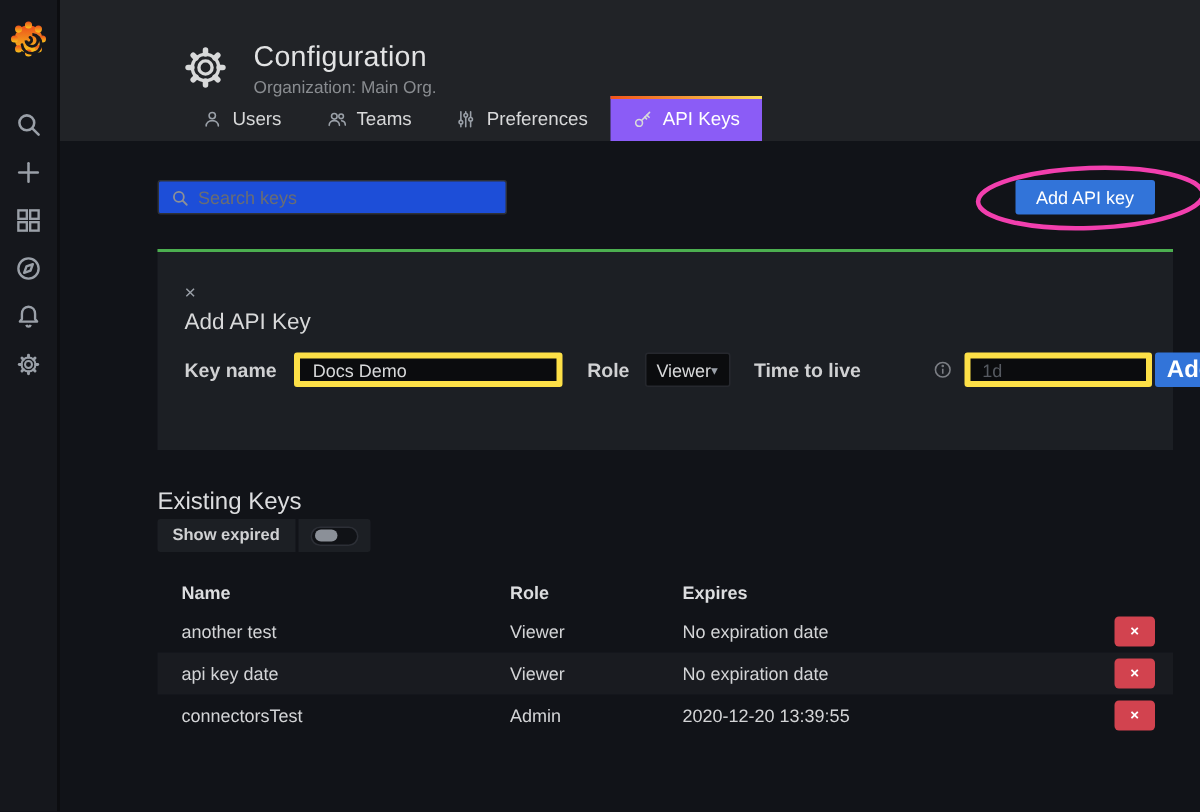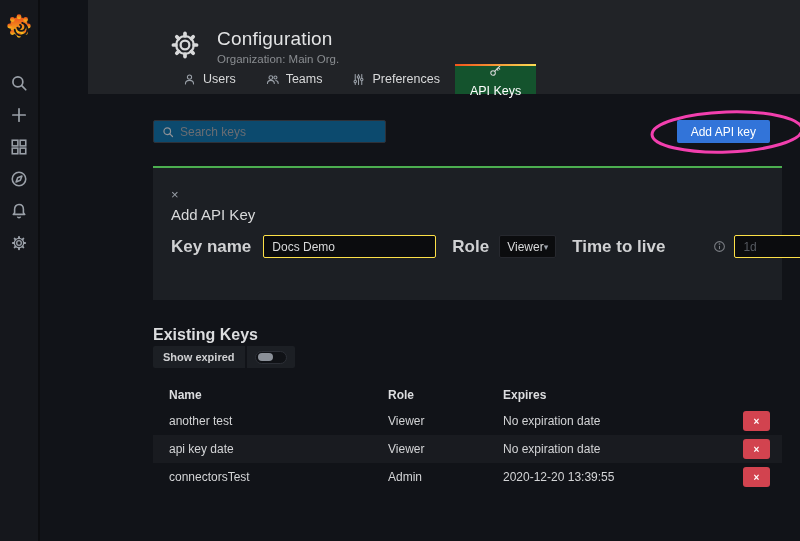--- a/index.html
+++ b/index.html
@@ -2,21 +2,21 @@
 <html><head>
 <meta charset="utf-8">
 <style>
   * { margin:0; padding:0; box-sizing:border-box; }
   html,body { width:800px; height:541px; }
   body {
     font-family:"Liberation Sans", sans-serif;
     background:#111318; color:#d8d9da; overflow:hidden;
     -webkit-font-smoothing:antialiased;
   }
-  .app { display:flex; width:800px; height:541px;gap:48px; }
+  .app { display:flex; width:800px; height:541px; }
 
   
   .sidebar {
     width:40px; flex:0 0 40px; background:#15171c;
     border-right:2px solid #0c0d10; display:flex; flex-direction:column; align-items:center;
   }
   .logo-box { width:40px; height:52px; display:flex; align-items:center; justify-content:center; cursor:pointer; }
   .side-icons { display:flex; flex-direction:column; gap:14px; margin-top:22px; color:#9aa0a8; }
   .side-icon { width:18px; height:18px; cursor:pointer; }
   .side-icon svg { width:18px; height:18px; display:block; }
@@ -28,34 +28,34 @@
   .header-gear { width:34px; height:34px; color:#d8d9da; }
   .page-title { font-size:19px; font-weight:500; color:#e2e3e4; letter-spacing:.2px; }
   .page-subtitle { font-size:11.5px; color:#898c90; margin-top:3px; }
   .tabbar { display:flex; padding-left:80px; margin-top:0; height:30px; align-items:stretch; }
   .tab {
     display:flex; align-items:center; gap:7px; padding:0 15px;
     font-size:12.5px; color:#d8d9da; cursor:pointer; position:relative;
   }
   .tab .tab-icon { width:13px; height:13px; color:#9aa0a8; display:block; }
   .tab .tab-icon svg { width:13px; height:13px; display:block; }
-  .tab.active { background:#14532d; color:#ffffff;flex-direction:column; }
+  .tab.active { background:#8b5cf6; color:#ffffff; }
   .tab.active .tab-icon { color:#d8d9da; }
   .tab.active::before {
     content:""; position:absolute; top:0; left:0; right:0; height:2px;
     background:linear-gradient(90deg,#f2541b 0%,#f5a53d 60%,#fadc55 100%);
   }
 
   
   .content { flex:1; background:#111318; padding:26px 18px 0 65px; min-width:0; }
 
   .toolbar { display:flex; justify-content:space-between; align-items:center; height:23px; }
   .search-box {
     position:relative; width:233px; height:23px;
-    background:#0c4a6e; border:1px solid #2e3138; border-radius:2px;
+    background:#1d4ed8; border:1px solid #2e3138; border-radius:2px;
     display:flex; align-items:center;
   }
   .search-box .search-glyph { width:12px; height:12px; color:#8e9196; margin:0 6px 0 8px; }
   .search-box .search-glyph svg { width:12px; height:12px; display:block; }
   .search-box input {
     flex:1; background:transparent; border:none; outline:none;
     color:#d8d9da; font-size:12px; font-family:inherit; height:100%;
   }
   .search-box input::placeholder { color:#6a6d73; }
 
@@ -68,23 +68,23 @@
   .annotation-ellipse { position:absolute; left:-30px; top:-13px; pointer-events:none; overflow:visible; }
 
   
   .panel {
     margin-top:23px; background:#1c1f24; border-top:2px solid #4caf50;
     padding:22px 18px 42px 18px;
   }
   .panel-close { font-size:13px; color:#9aa0a8; width:12px; line-height:10px; cursor:pointer; }
   .panel-title { font-size:15px; color:#d8d9da; font-weight:400; margin:6px 0 12px 0; }
   .form-row { display:flex; align-items:center; height:23px; }
-  .form-label { font-size:17px; font-weight:700; color:#d0d1d3; white-space:nowrap; }
+  .form-label { font-size:13px; font-weight:700; color:#d0d1d3; white-space:nowrap; }
   .gf-input {
-    background:#0b0c0e; border:1px solid #fde047; border-radius:2px;
+    background:#0b0c0e; border:4px solid #fde047; border-radius:2px;
     color:#d8d9da; font-size:12px; font-family:inherit; height:23px; padding:0 8px; outline:none;
   }
   .gf-input::placeholder { color:#565a61; }
   .keyname-input { width:193px; margin-left:12px; margin-right:16px; }
   .role-select {
     margin-left:10px; margin-right:16px; height:23px; width:60px;
     background:#0b0c0e; border:1px solid #26282e; border-radius:2px;
     display:flex; align-items:center; justify-content:space-between;
     padding:0 7px; font-size:12px; color:#d8d9da; cursor:pointer;
   }
@@ -92,21 +92,21 @@
   .info-icon { width:13px; height:13px; color:#7b7e84; margin-left:48px; margin-right:8px; }
   .info-icon svg { width:13px; height:13px; display:block; }
   .ttl-input { width:125px; }
   .btn-small {
     background:#3274d9; color:#fff; border:none; border-radius:2px;
     font-size:16px; font-weight:700; font-family:inherit;
     height:23px; padding:0 8px; margin-left:2px; cursor:pointer;
   }
 
   
-  .section-title { margin-top:26px; font-size:16px; font-weight:700; color:#dcdddf; }
+  .section-title { margin-top:26px; font-size:16px; font-weight:400; color:#dcdddf; }
   .expired-row { display:flex; margin-top:2px; height:22px; }
   .expired-label {
     background:#1c1f24; font-size:11px; font-weight:700; color:#d0d1d3;
     display:flex; align-items:center; padding:0 10px; border-radius:2px 0 0 2px;
   }
   .toggle-box { background:#1c1f24; display:flex; align-items:center; padding:0 8px; margin-left:2px; border-radius:0 2px 2px 0; cursor:pointer; }
   .toggle-pill { width:32px; height:13px; background:#101216; border:1px solid #2c2f36; border-radius:8px; position:relative; }
   .toggle-knob { position:absolute; left:2px; top:1.5px; width:15px; height:8px; background:#8b9098; border-radius:5px; }
 
   .keys-table { margin-top:14px; width:100%; font-size:12px; }

